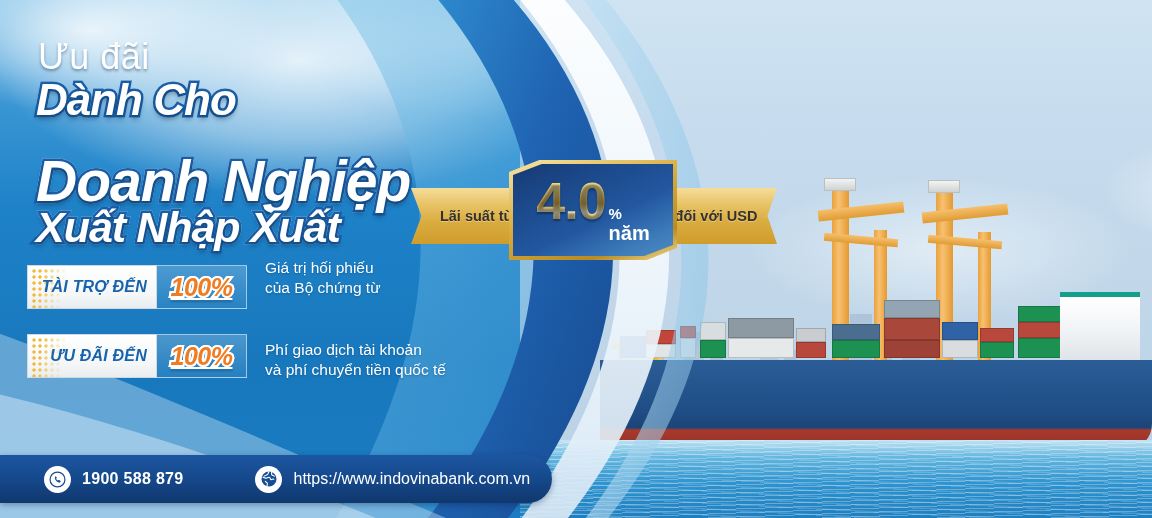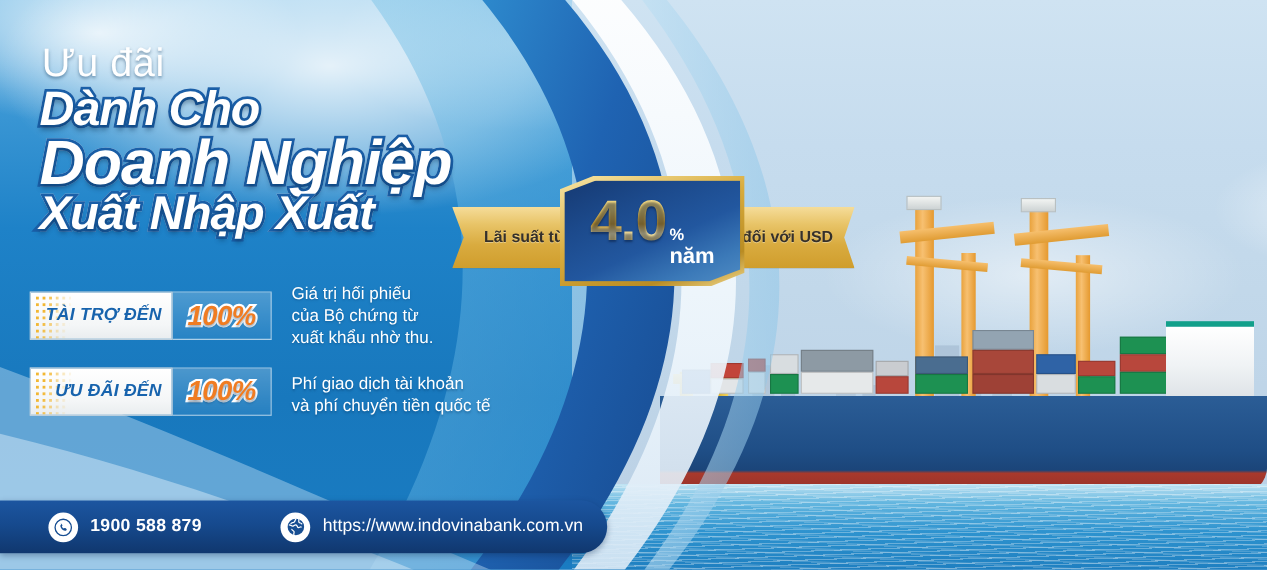--- a/index.html
+++ b/index.html
@@ -83,21 +83,21 @@
   .hl {
     display:block; color:#ffffff; font-weight:bold; font-style:italic;
     line-height:1; letter-spacing:-1px; white-space:nowrap;
     -webkit-text-stroke: 5px #1a5fa8;
     paint-order: stroke fill;
     text-shadow: 0 4px 5px rgba(4,40,74,.45);
   }
   .hl span { background: linear-gradient(180deg,#ffffff 0%, #ffffff 52%, #dce9f5 58%, #c9ddee 100%);
              -webkit-background-clip:text; background-clip:text; }
   .hl1 { font-size: 44px; margin-bottom:-2px; }
-  .hl2 { font-size: 57px; margin-bottom:-4px; }
+  .hl2 { font-size: 57px; margin-bottom:-4px;margin-top:33px; }
   .hl3 { font-size: 43px; }
 
   
   .feature { position:absolute; display:flex; align-items:stretch; height:44px; }
   .feat1 { left:27px; top:265px; }
   .feat2 { left:27px; top:334px; }
 
   .feat-label {
     position:relative; width:130px;
     background: linear-gradient(180deg,#ffffff 0%, #f4f6f7 70%, #e9edef 100%);
@@ -124,20 +124,21 @@
     background: linear-gradient(180deg, rgba(255,255,255,.22), rgba(255,255,255,.06));
     border:1px solid rgba(255,255,255,.55); border-left:none;
     display:flex; align-items:center; justify-content:center;
   }
   .pct-num {
     font-size: 25px; font-weight:bold; font-style:italic;
     color:#f07c22; letter-spacing:-.5px;
     -webkit-text-stroke: 4px #ffffff;
     paint-order: stroke fill;
     text-shadow: 0 2px 2px rgba(8,45,82,.40);
+    text-decoration: underline;
   }
   .feat-desc {
     position:absolute; color:#ffffff; font-size:15.5px; line-height:1.28;
     text-shadow:0 1px 2px rgba(5,45,85,.35);
   }
   .desc1 { left:265px; top:258px; }
   .desc2 { left:265px; top:340px; }
 
   
   .ribbon-wrap { position:absolute; left:405px; top:160px; width:370px; height:100px; }
@@ -322,21 +323,20 @@
       <div class="dots"></div>
       <div class="txt">TÀI TRỢ ĐẾN</div>
     </div>
     <div class="feat-pct">
       <div class="pct-num">100%</div>
     </div>
   </div>
   <div class="feat-desc desc1">
     <div>Giá trị hối phiếu</div>
     <div>của Bộ chứng từ</div>
-    <div>xuất khẩu nhờ thu.</div>
   </div>
 
   <div class="feature feat2">
     <div class="feat-label">
       <div class="dots"></div>
       <div class="txt">ƯU ĐÃI ĐẾN</div>
     </div>
     <div class="feat-pct">
       <div class="pct-num">100%</div>
     </div>

